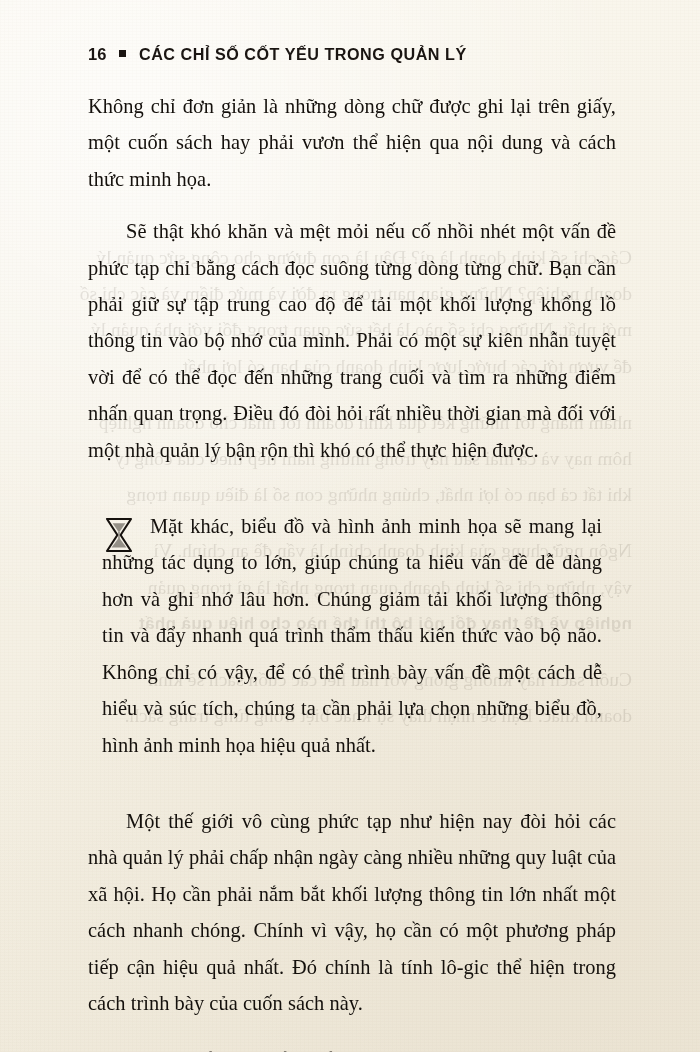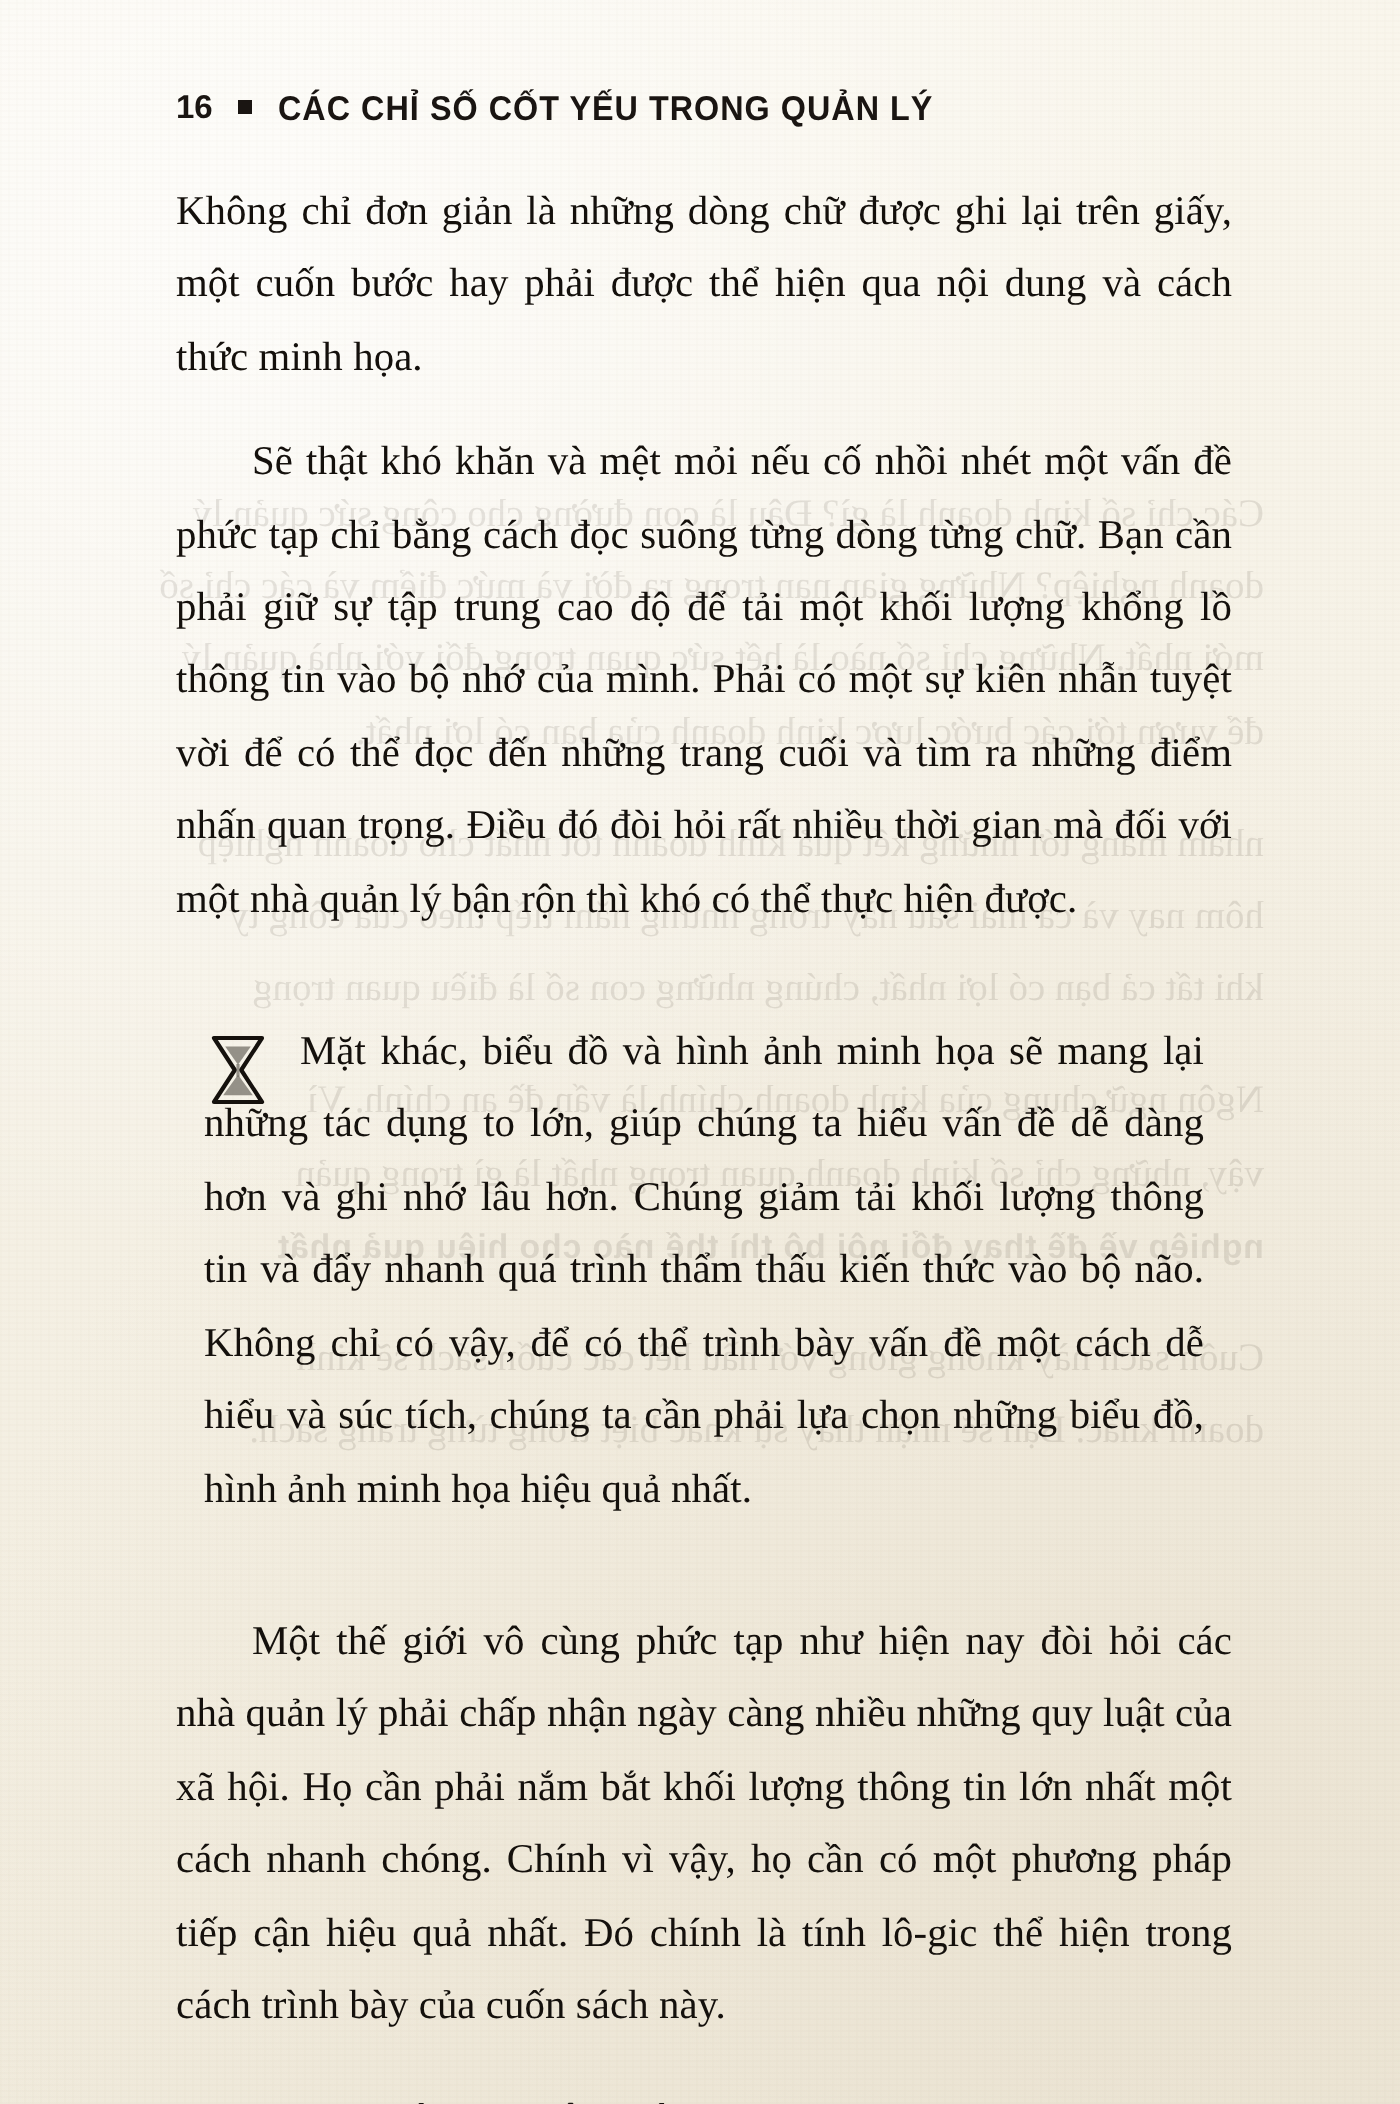--- a/index.html
+++ b/index.html
@@ -172,21 +172,21 @@
   </div>
 
   <div class="running-head">
     <span class="folio">16</span>
     <span class="head-bullet"></span>
     <span class="head-title">CÁC CHỈ SỐ CỐT YẾU TRONG QUẢN LÝ</span>
   </div>
 
   <div class="column">
 
-    <p class="body hang">Không chỉ đơn giản là những dòng chữ được ghi lại trên giấy, một cuốn bước hay phải được thể hiện qua nội dung và cách thức minh họa.</p>
+    <p class="body hang">Không chỉ đơn giản là những dòng chữ được ghi lại trên giấy, một cuốn sách hay phải vươn thể hiện qua nội dung và cách thức minh họa.</p>
 
     <div class="sp-md"></div>
 
     <p class="body indent">Sẽ thật khó khăn và mệt mỏi nếu cố nhồi nhét một vấn đề phức tạp chỉ bằng cách đọc suông từng dòng từng chữ. Bạn cần phải giữ sự tập trung cao độ để tải một khối lượng khổng lồ thông tin vào bộ nhớ của mình. Phải có một sự kiên nhẫn tuyệt vời để có thể đọc đến những trang cuối và tìm ra những điểm nhấn quan trọng. Điều đó đòi hỏi rất nhiều thời gian mà đối với một nhà quản lý bận rộn thì khó có thể thực hiện được.</p>
 
     <div class="sp-lg"></div>
 
     <div class="icon-para">
       <span class="margin-icon">
         <svg viewBox="0 0 34 40" width="34" height="40" aria-hidden="true">

